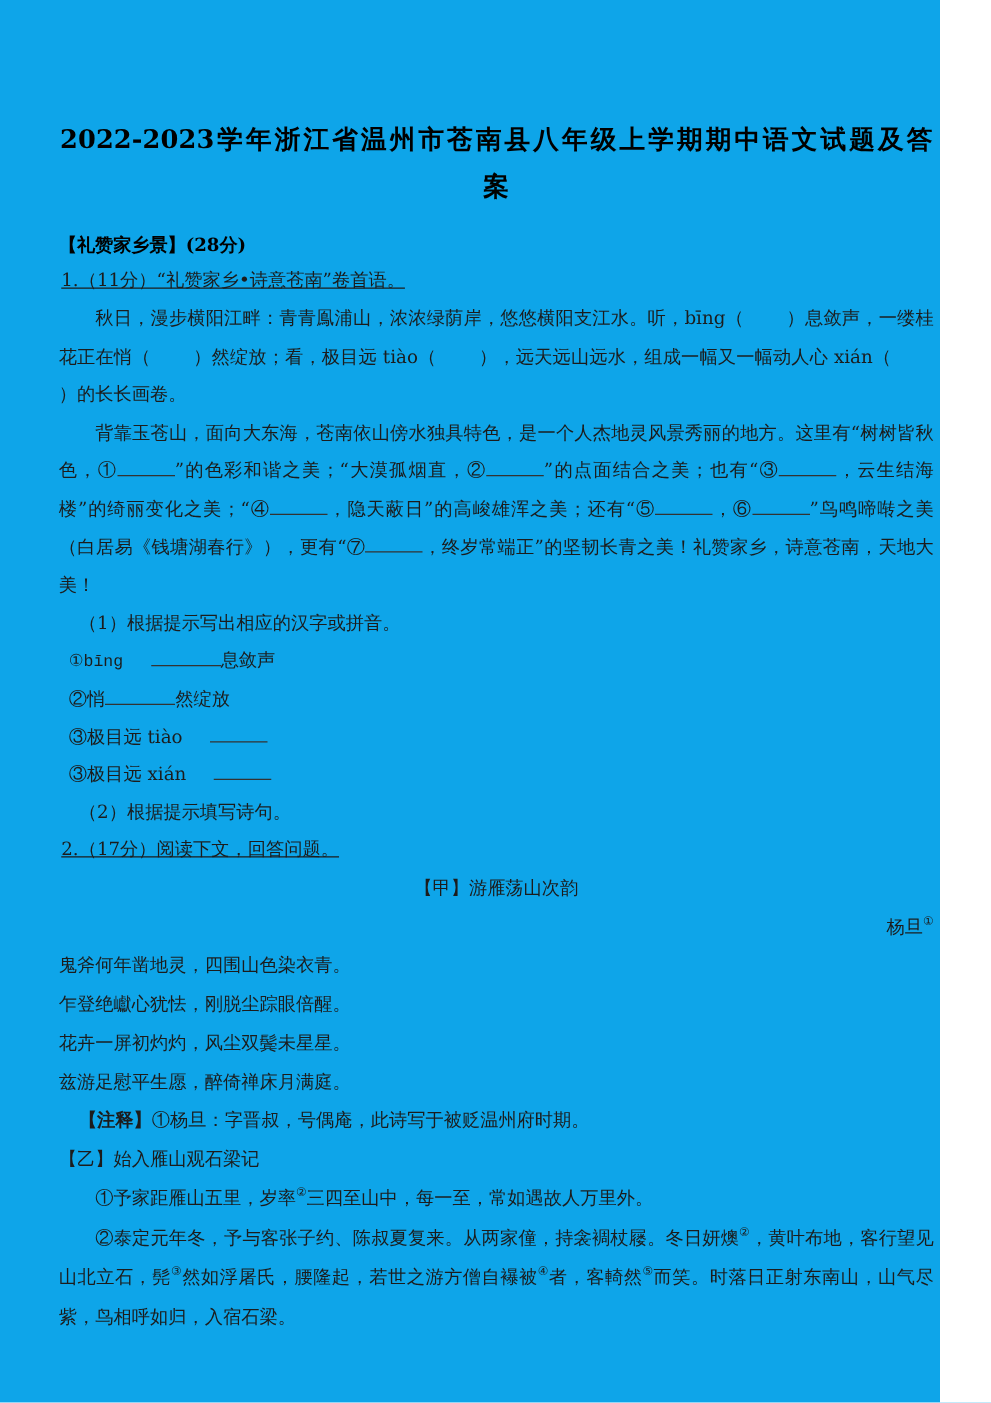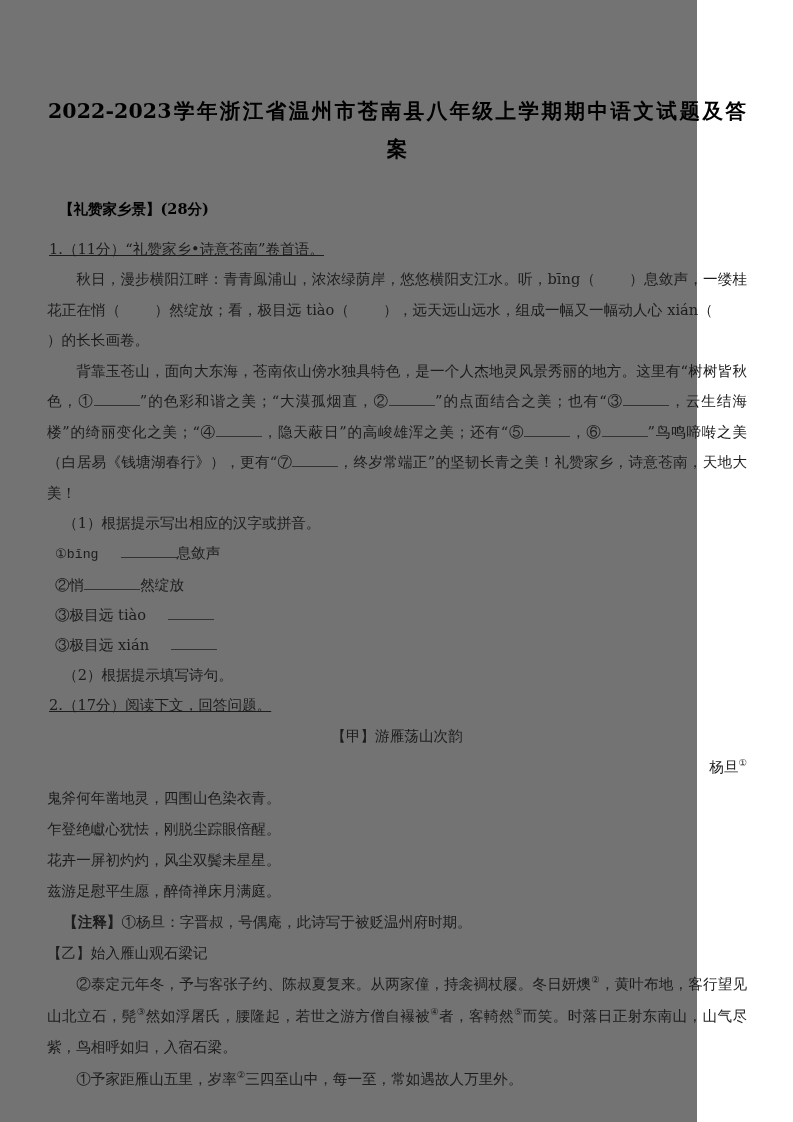--- a/index.html
+++ b/index.html
@@ -9,25 +9,25 @@
   }
   body {
     width: 793px;
     height: 1122px;
     font-family: "DejaVu Serif", "Liberation Serif", serif;
     color: #1a1a1a;
     overflow: hidden;
   }
   .page {
     position: relative;
-    width: 697px;
+    width: 752px;
     height: 1122px;
     box-sizing: border-box;
     padding: 0;
-    background: #737373;
+    background: #0ea5e9;
   }
   .content {
     position: absolute;
     left: 47px;
     top: 0;
     width: 700px;
   }
 
   
   .doc-title {
@@ -48,21 +48,21 @@
     text-align: justify;
     text-align-last: justify;
     padding: 0 1px;
   }
   .doc-title .t-line.l2 {
     text-align: center;
   }
 
   
   .section-head {
-    margin: 12px;
+    margin: 0;
     padding-top: 16px;
     font-size: 14.5px;
     font-weight: bold;
     line-height: 26px;
     color: #000;
   }
 
   
   p {
     margin: 0;
@@ -216,21 +216,21 @@
     <p class="poem-line">花卉一屏初灼灼，风尘双鬓未星星。</p>
     <p class="poem-line">兹游足慰平生愿，醉倚禅床月满庭。</p>
 
     <p class="note-line">
       <span class="note-label">【注释】</span><span>①杨旦：字晋叔，号偶庵，此诗写于被贬温州府时期。</span>
     </p>
 
     <p class="prose-title">【乙】始入雁山观石梁记</p>
 
     <p class="prose-para">
+      <span>①予家距雁山五里，岁率</span><sup>②</sup><span>三四至山中，每一至，常如遇故人万里外。</span>
+    </p>
+
+    <p class="prose-para">
       <span>②泰定元年冬，予与客张子约、陈叔夏复来。从两家僮，持衾裯杖屦。冬日妍燠</span><sup>②</sup><span>，黄叶布地，客行望见山北立石，髡</span><sup>③</sup><span>然如浮屠氏，腰隆起，若世之游方僧自襮被</span><sup>④</sup><span>者，客輢然</span><sup>⑤</sup><span>而笑。时落日正射东南山，山气尽紫，鸟相呼如归，入宿石梁。</span>
-    </p>
-
-    <p class="prose-para">
-      <span>①予家距雁山五里，岁率</span><sup>②</sup><span>三四至山中，每一至，常如遇故人万里外。</span>
     </p>
 
   </div>
 </div>
 
 </body></html>

